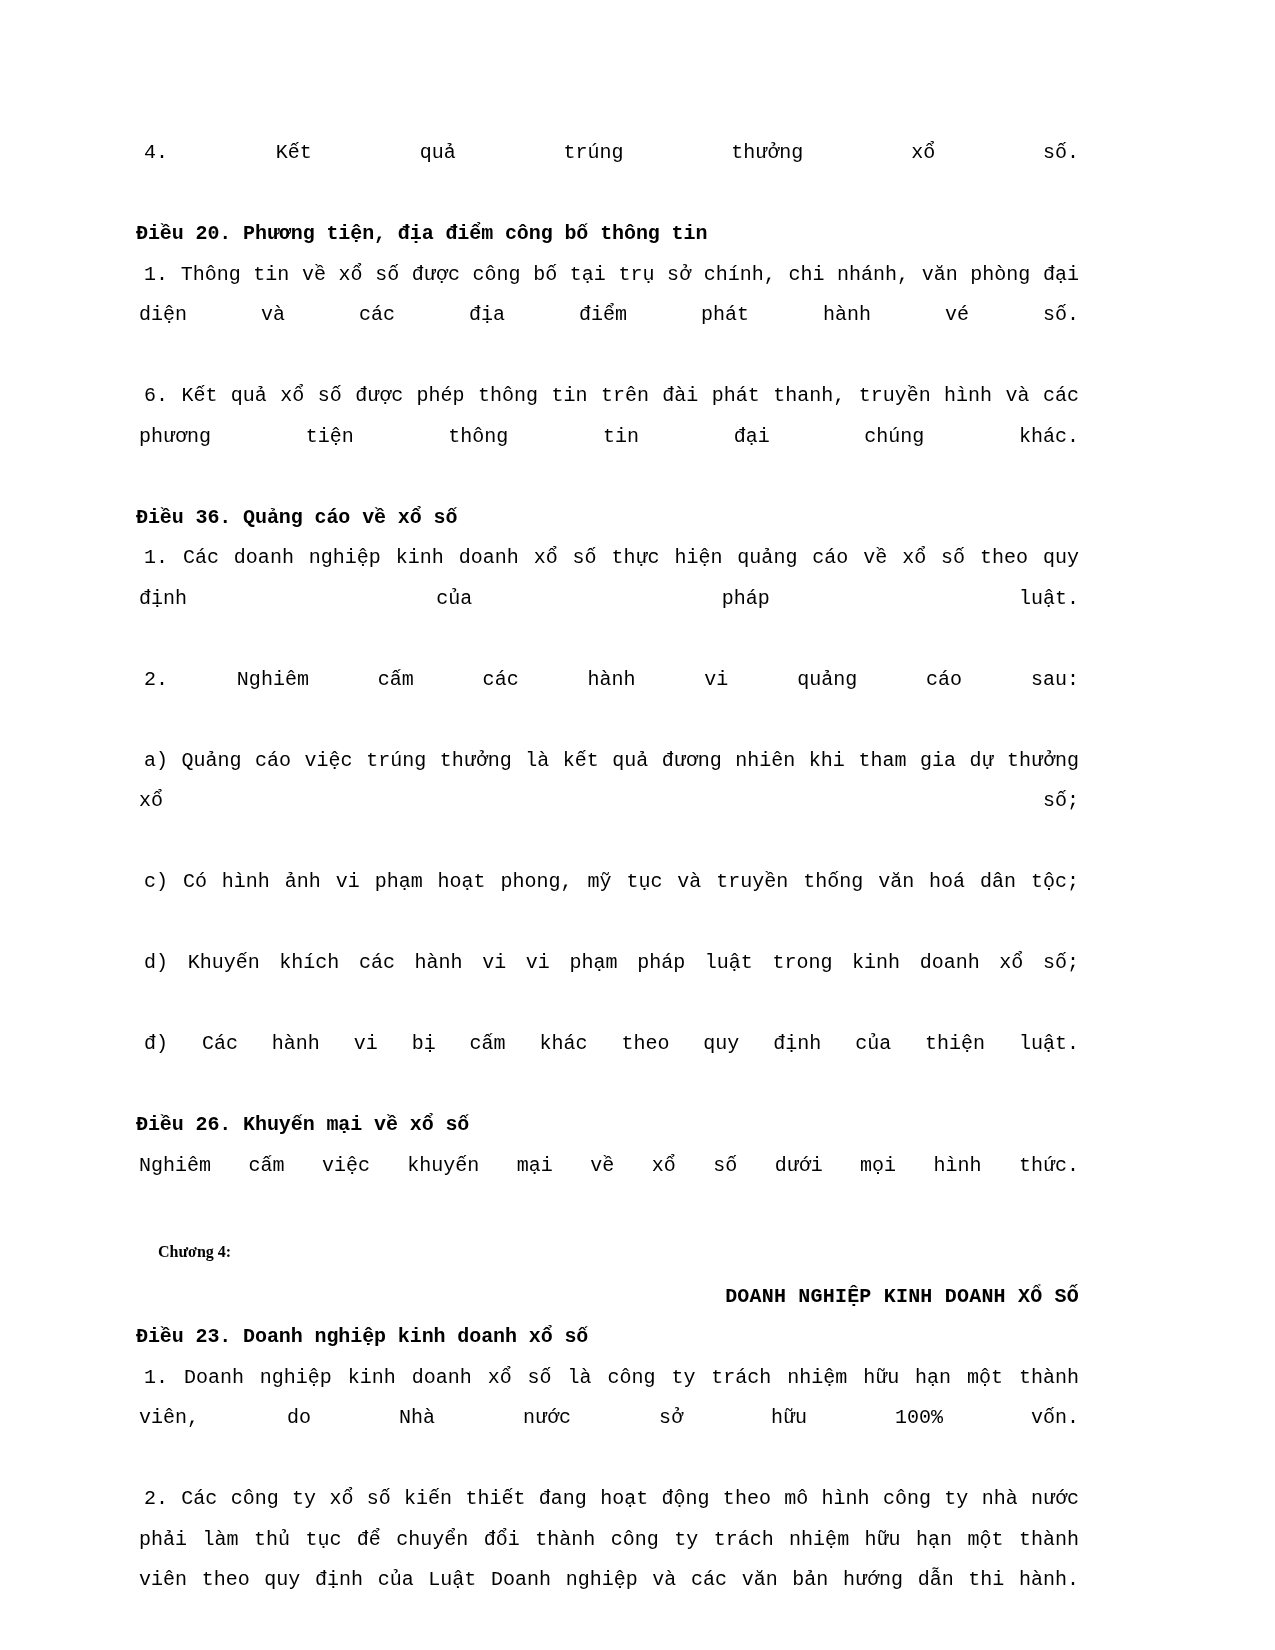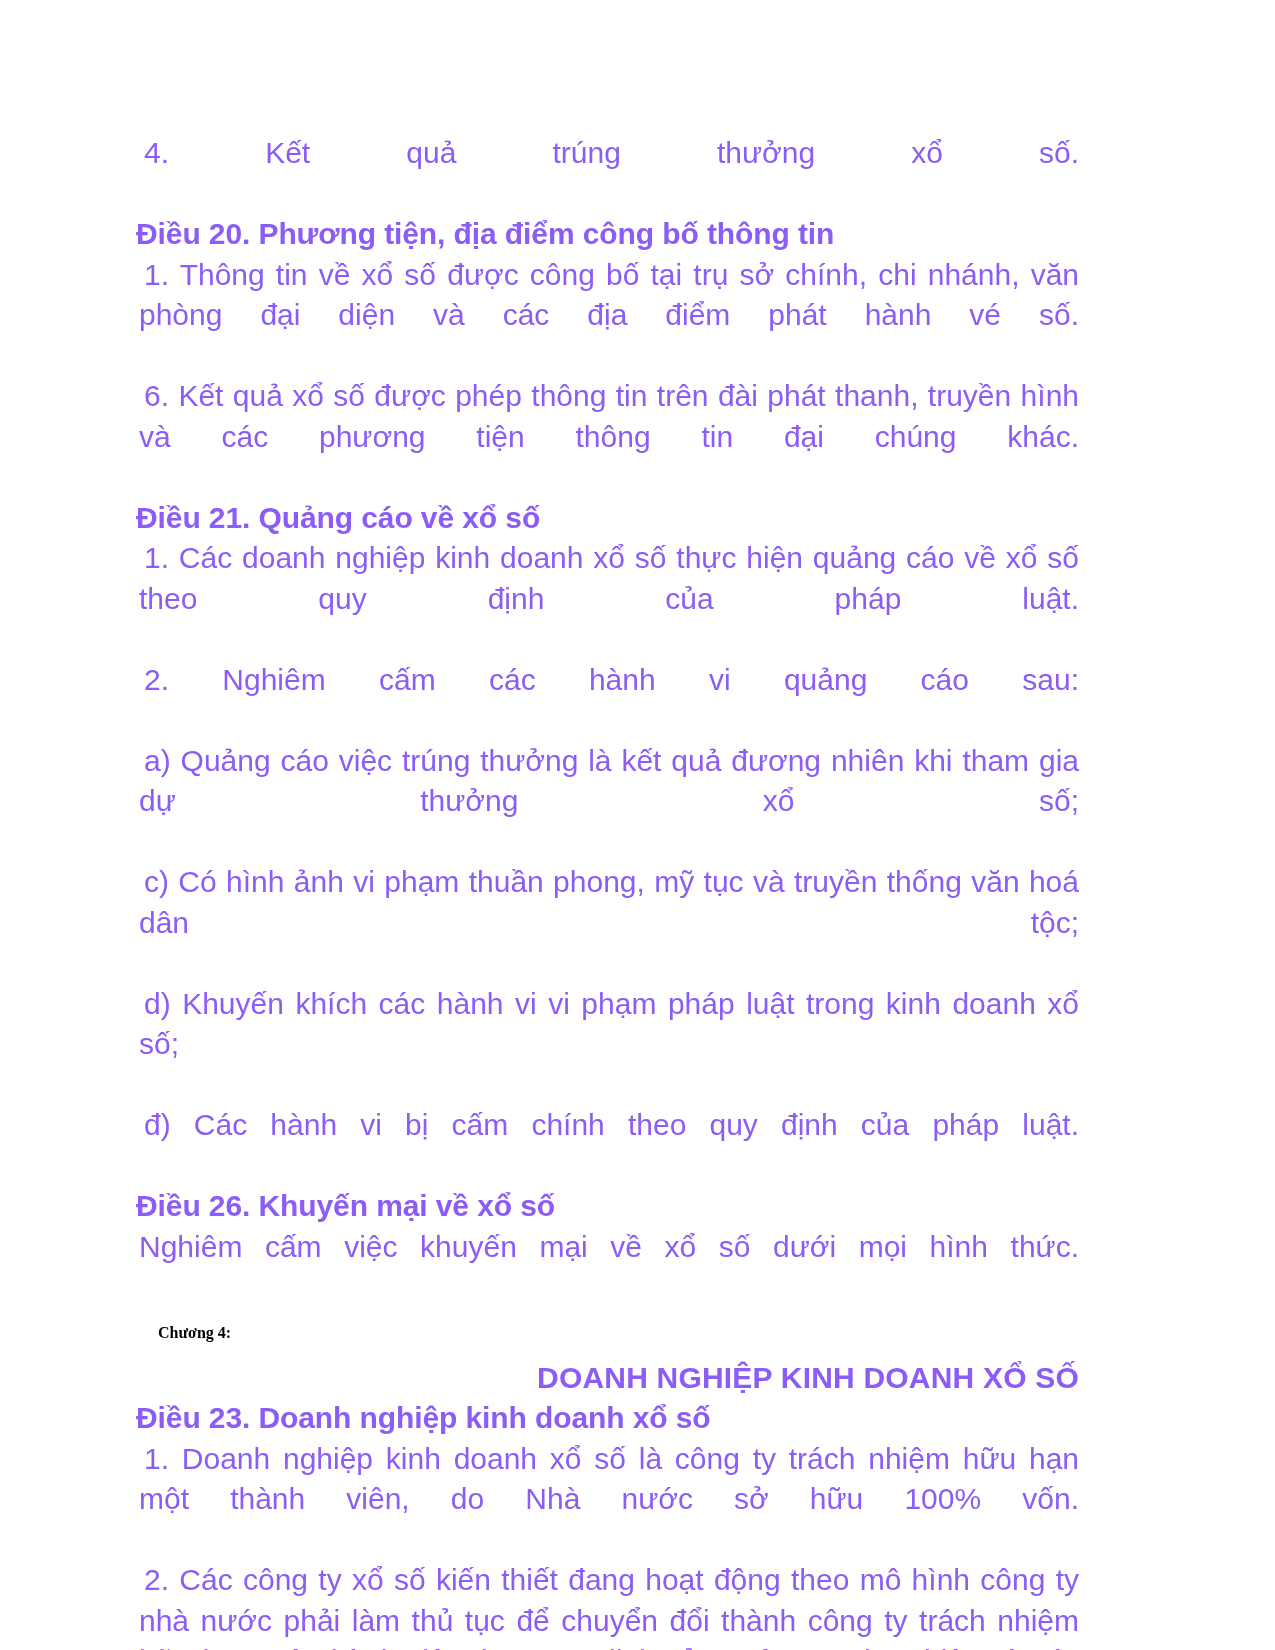--- a/index.html
+++ b/index.html
@@ -23,23 +23,23 @@
     position: absolute;
     left: 139px;
     top: 133px;
     width: 940px;
   }
 
   
   .para,
   .heading,
   .center-heading {
-    font-family: Liberation Sans, sans-serif;
-    color: #8b5cf6;
-    font-size: 30px;
+    font-family: Liberation Mono, monospace;
+    color: #000000;
+    font-size: 20px;
     line-height: 40.5px;
     margin: 0;
     -webkit-font-smoothing: antialiased;
   }
 
   
   .para {
     text-align: justify;
     text-justify: inter-word;
     text-indent: 5px;
@@ -90,34 +90,34 @@
   <div class="content">
 
     <p class="para">4. Kết quả trúng thưởng xổ số.</p>
 
     <p class="heading">Điều 20. Phương tiện, địa điểm công bố thông tin</p>
 
     <p class="para">1. Thông tin về xổ số được công bố tại trụ sở chính, chi nhánh, văn phòng đại diện và các địa điểm phát hành vé số.</p>
 
     <p class="para">6. Kết quả xổ số được phép thông tin trên đài phát thanh, truyền hình và các phương tiện thông tin đại chúng khác.</p>
 
-    <p class="heading">Điều 21. Quảng cáo về xổ số</p>
+    <p class="heading">Điều 36. Quảng cáo về xổ số</p>
 
     <p class="para">1. Các doanh nghiệp kinh doanh xổ số thực hiện quảng cáo về xổ số theo quy định của pháp luật.</p>
 
     <p class="para">2. Nghiêm cấm các hành vi quảng cáo sau:</p>
 
     <p class="para">a) Quảng cáo việc trúng thưởng là kết quả đương nhiên khi tham gia dự thưởng xổ số;</p>
 
 
-    <p class="para">c) Có hình ảnh vi phạm thuần phong, mỹ tục và truyền thống văn hoá dân tộc;</p>
+    <p class="para">c) Có hình ảnh vi phạm hoạt phong, mỹ tục và truyền thống văn hoá dân tộc;</p>
 
     <p class="para">d) Khuyến khích các hành vi vi phạm pháp luật trong kinh doanh xổ số;</p>
 
-    <p class="para">đ) Các hành vi bị cấm chính theo quy định của pháp luật.</p>
+    <p class="para">đ) Các hành vi bị cấm khác theo quy định của thiện luật.</p>
 
     <p class="heading">Điều 26. Khuyến mại về xổ số</p>
 
     <p class="para flush">Nghiêm cấm việc khuyến mại về xổ số dưới mọi hình thức.</p>
 
     <p class="chapter-label">Chương 4:</p>
 
     <p class="center-heading">DOANH NGHIỆP KINH DOANH XỔ SỐ</p>
 
     <p class="heading">Điều 23. Doanh nghiệp kinh doanh xổ số</p>

